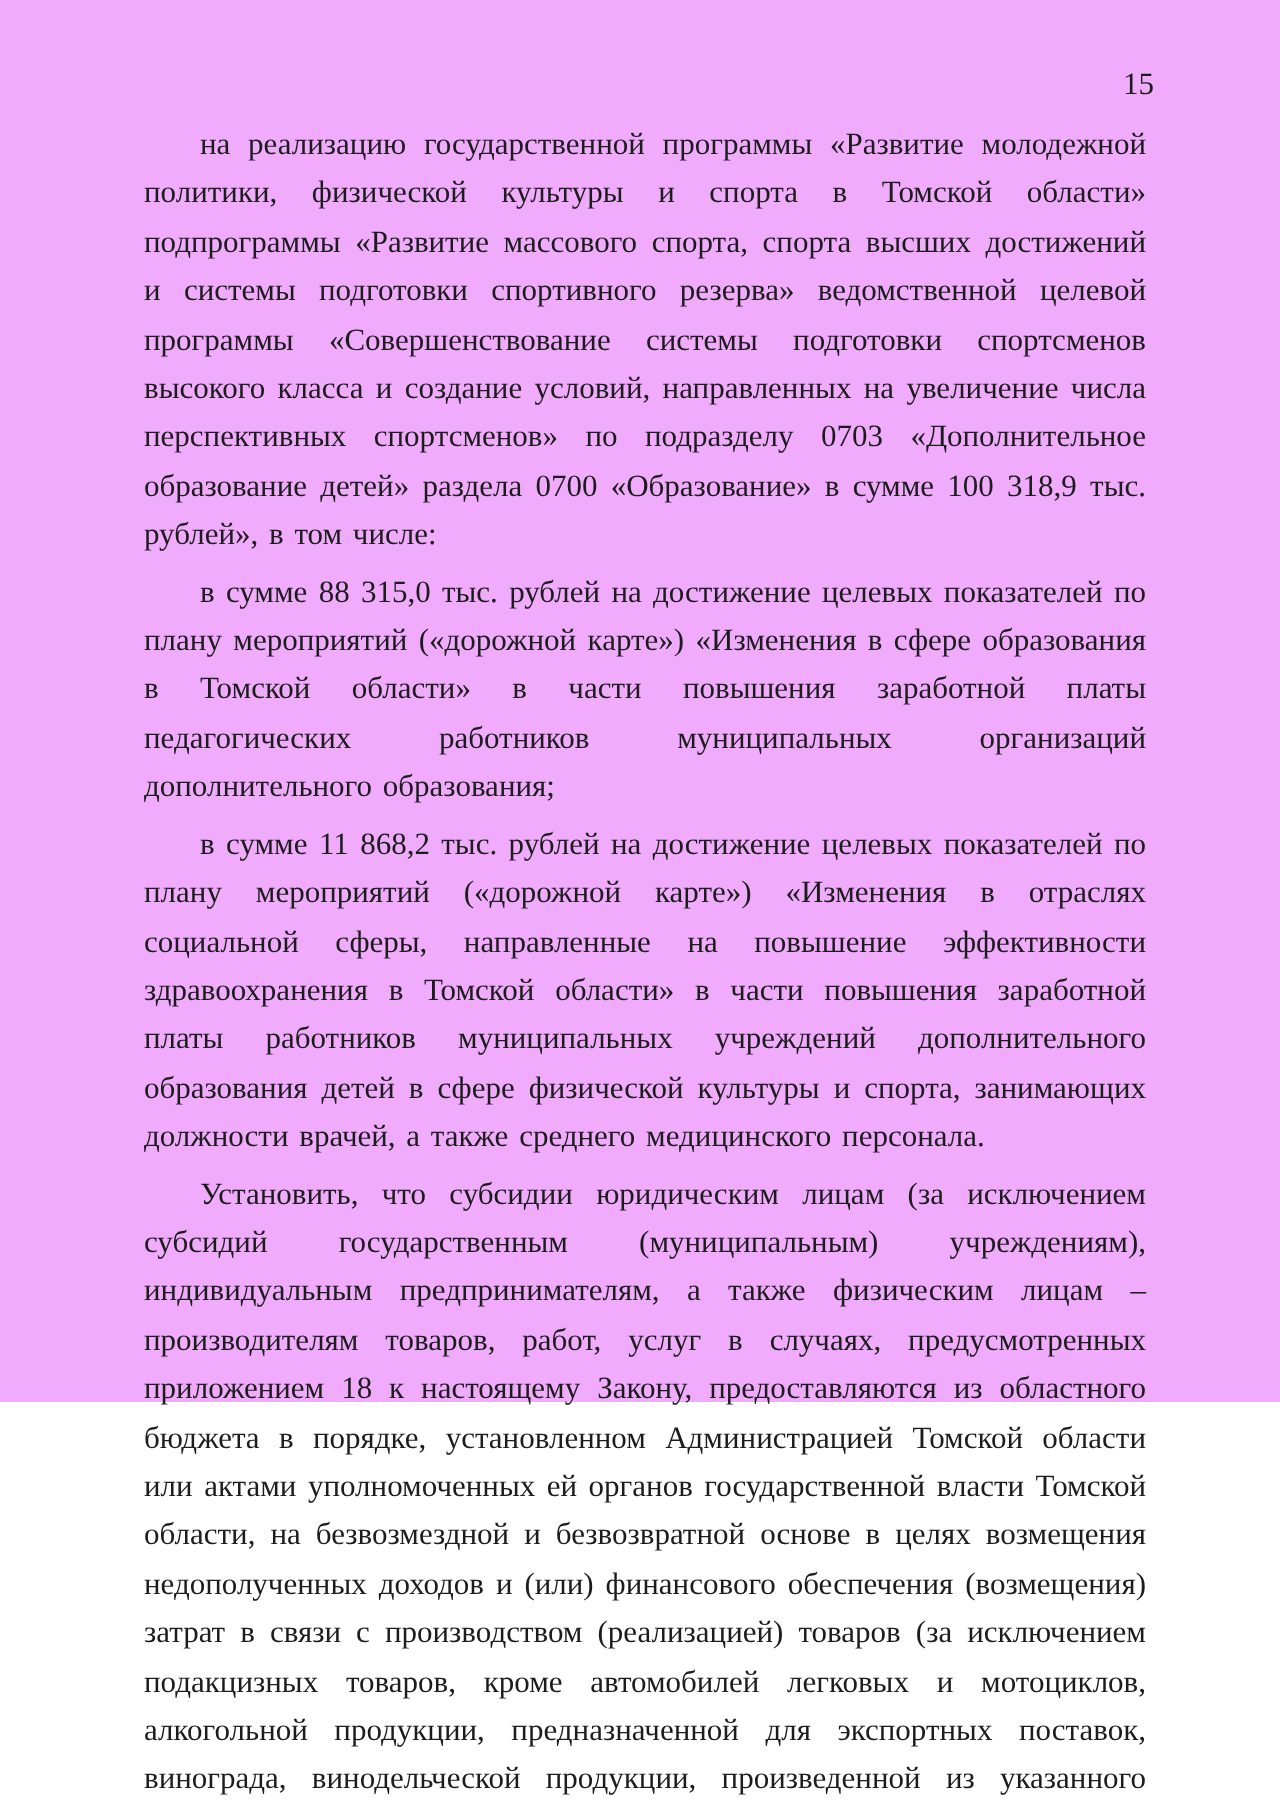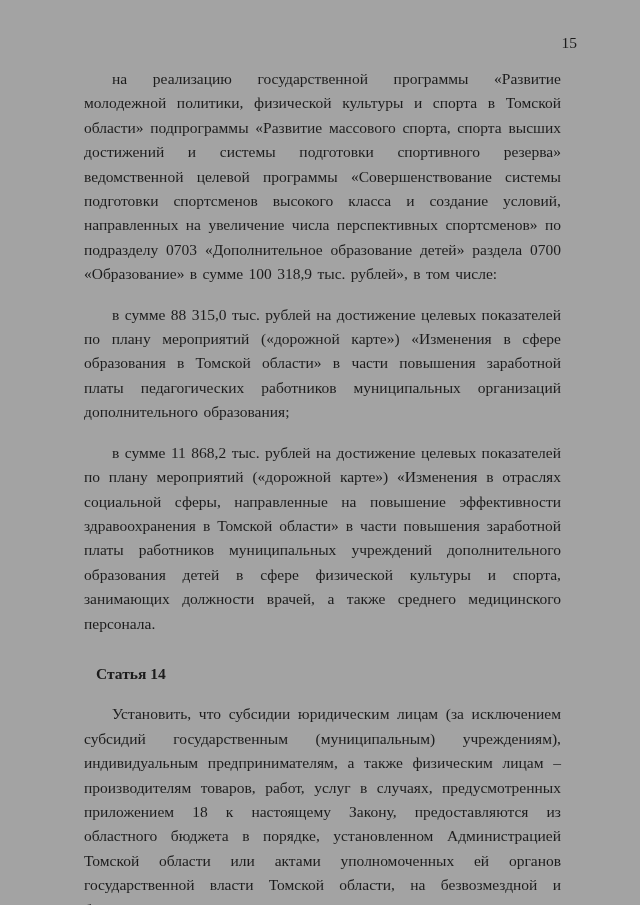--- a/index.html
+++ b/index.html
@@ -11,33 +11,33 @@
     width: 640px;
     height: 905px;
     overflow: hidden;
     font-family: "Liberation Serif", "DejaVu Serif", serif;
     color: #1c1c1c;
     -webkit-font-smoothing: antialiased;
   }
   .page {
     box-sizing: border-box;
     width: 640px;
-    height: 905px;
+    height: 701px;
     padding: 34px 63px 0 68px;
-    background: #a3a3a3;
+    background: #f0abfc;
   }
   .page-number {
     text-align: right;
     font-size: 15.5px;
     line-height: 17px;
     margin: 0 0 10px 0;
     color: #1c1c1c;
   }
   .body-para {
-    margin: 16px;
+    margin: 4px;
     font-size: 15.5px;
     line-height: 24.4px;
     text-align: justify;
     text-indent: 28px;
     word-spacing: 1.5px;
     color: #1c1c1c;
   }
   .article-heading {
     margin: 26px 0 0 0;
     font-size: 15.5px;
@@ -52,16 +52,15 @@
 
 <div class="page">
   <div class="page-number">15</div>
 
   <p class="body-para">на реализацию государственной программы «Развитие молодежной политики, физической культуры и спорта в Томской области» подпрограммы «Развитие массового спорта, спорта высших достижений и системы подготовки спортивного резерва» ведомственной целевой программы «Совершенствование системы подготовки спортсменов высокого класса и создание условий, направленных на увеличение числа перспективных спортсменов» по подразделу 0703 «Дополнительное образование детей» раздела 0700 «Образование» в сумме 100 318,9 тыс. рублей», в том числе:</p>
 
   <p class="body-para">в сумме 88 315,0 тыс. рублей на достижение целевых показателей по плану мероприятий («дорожной карте») «Изменения в сфере образования в Томской области» в части повышения заработной платы педагогических работников муниципальных организаций дополнительного образования;</p>
 
   <p class="body-para">в сумме 11 868,2 тыс. рублей на достижение целевых показателей по плану мероприятий («дорожной карте») «Изменения в отраслях социальной сферы, направленные на повышение эффективности здравоохранения в Томской области» в части повышения заработной платы работников муниципальных учреждений дополнительного образования детей в сфере физической культуры и спорта, занимающих должности врачей, а также среднего медицинского персонала.</p>
 
-  <h2 class="article-heading">Статья 14</h2>
 
   <p class="body-para">Установить, что субсидии юридическим лицам (за исключением субсидий государственным (муниципальным) учреждениям), индивидуальным предпринимателям, а также физическим лицам – производителям товаров, работ, услуг в случаях, предусмотренных приложением 18 к настоящему Закону, предоставляются из областного бюджета в порядке, установленном Администрацией Томской области или актами уполномоченных ей органов государственной власти Томской области, на безвозмездной и безвозвратной основе в целях возмещения недополученных доходов и (или) финансового обеспечения (возмещения) затрат в связи с производством (реализацией) товаров (за исключением подакцизных товаров, кроме автомобилей легковых и мотоциклов, алкогольной продукции, предназначенной для экспортных поставок, винограда, винодельческой продукции, произведенной из указанного винограда:</p>
 </div>
 
 </body></html>

